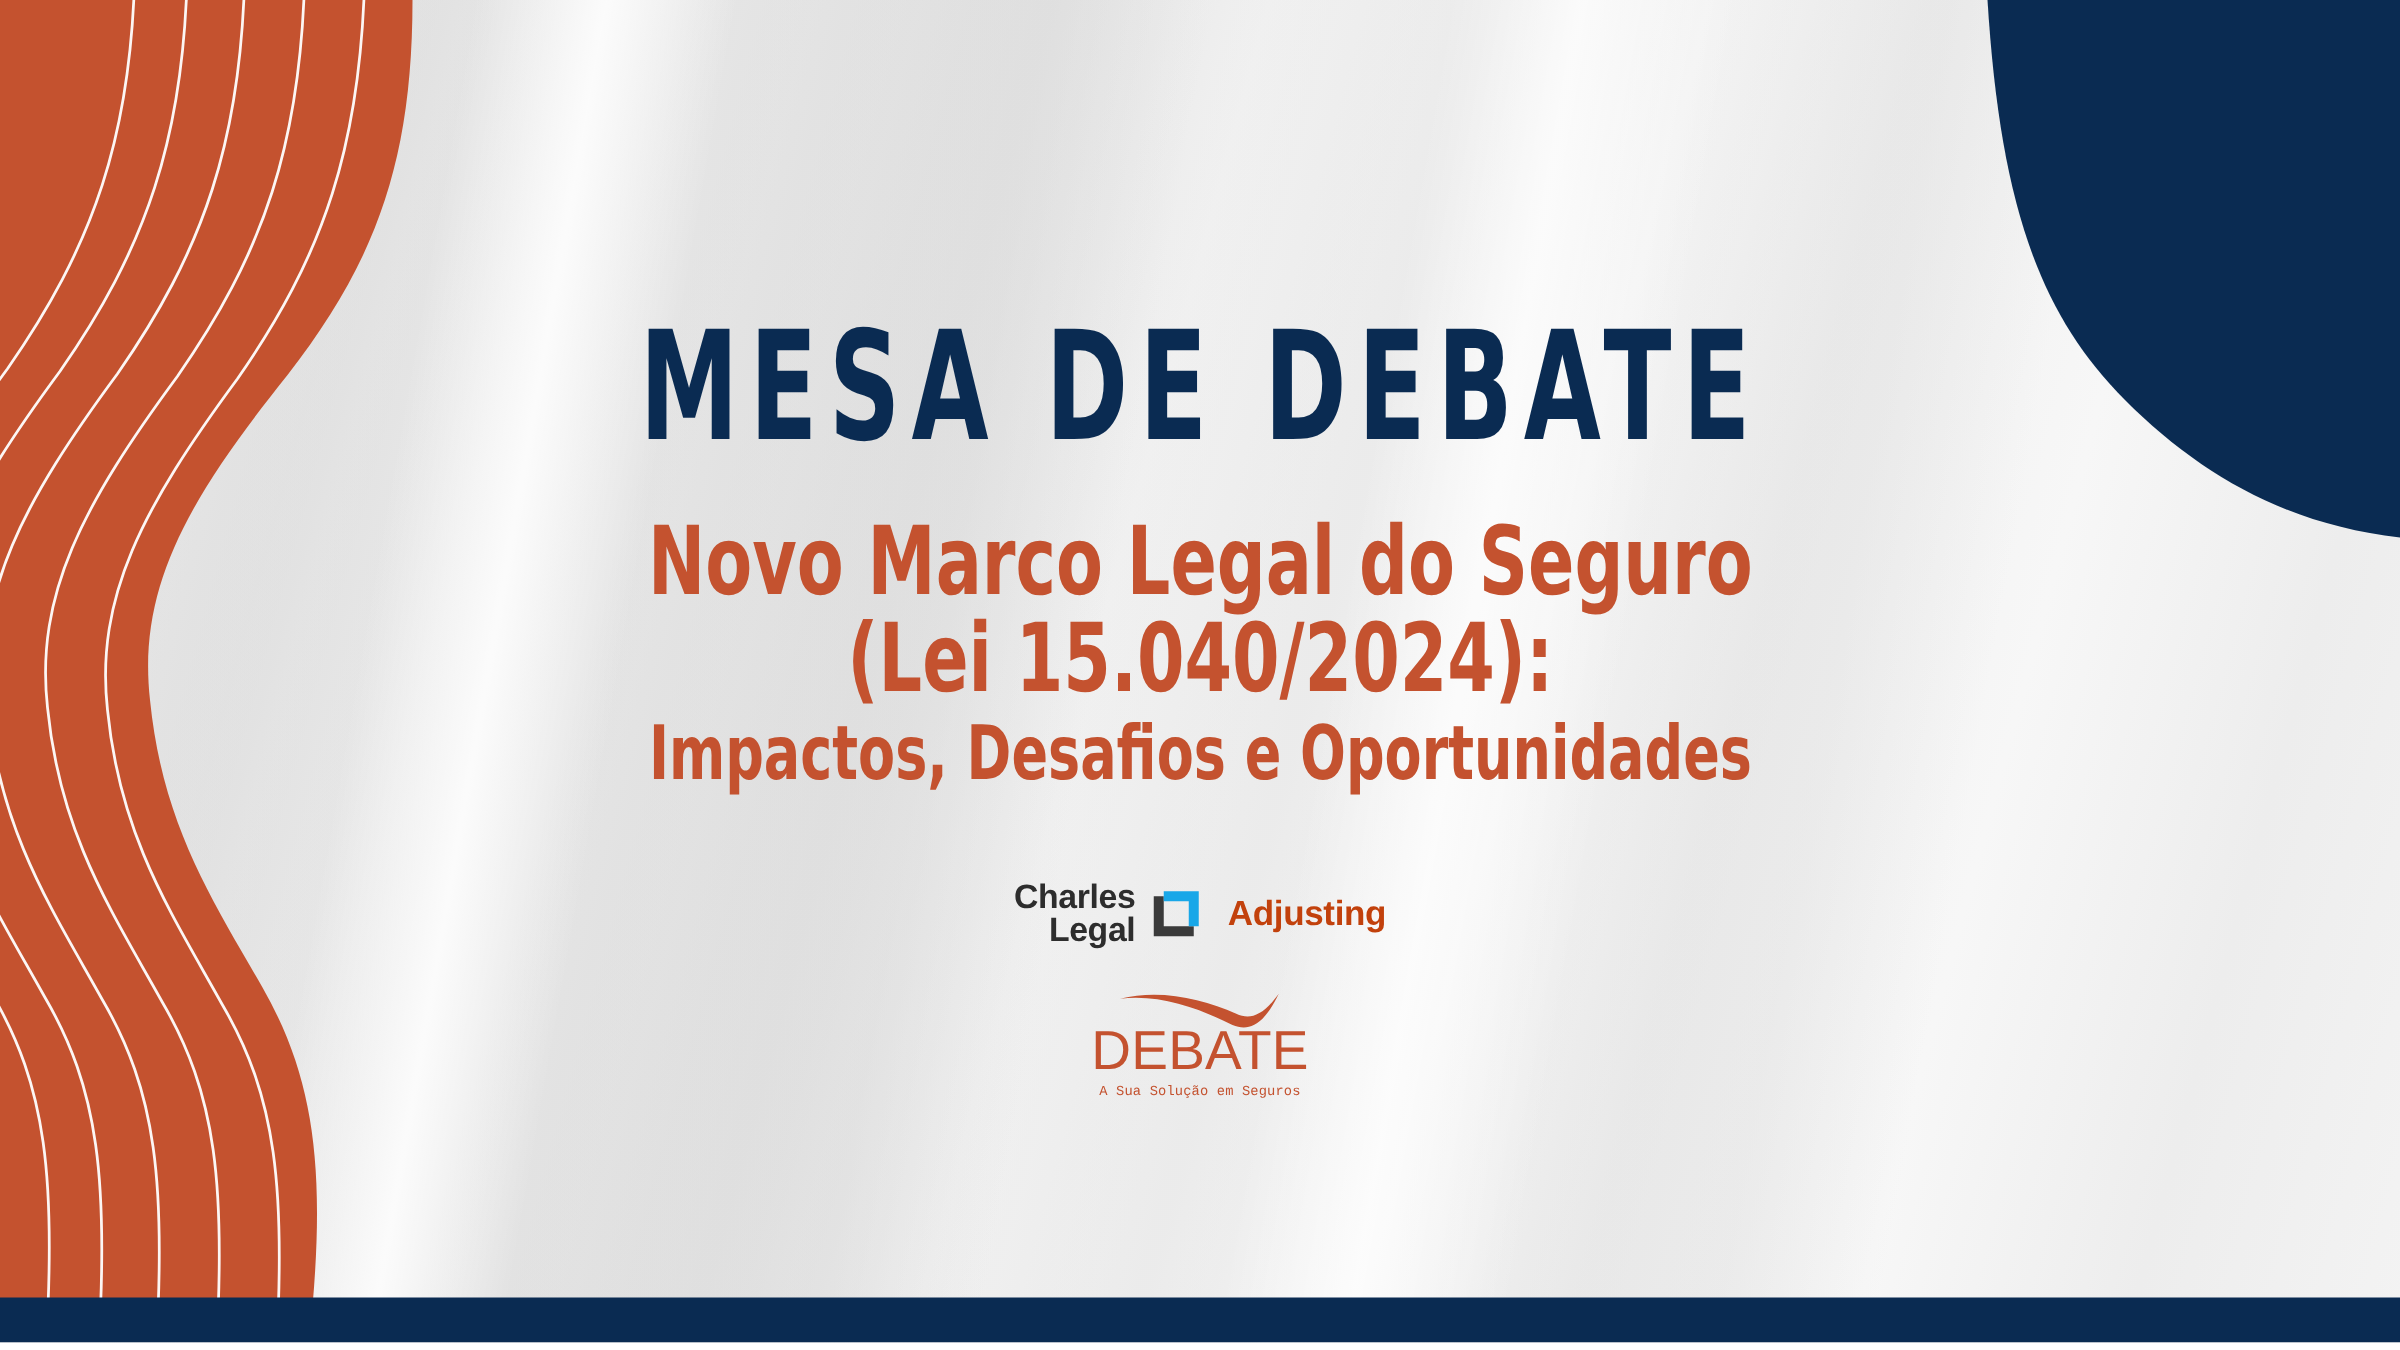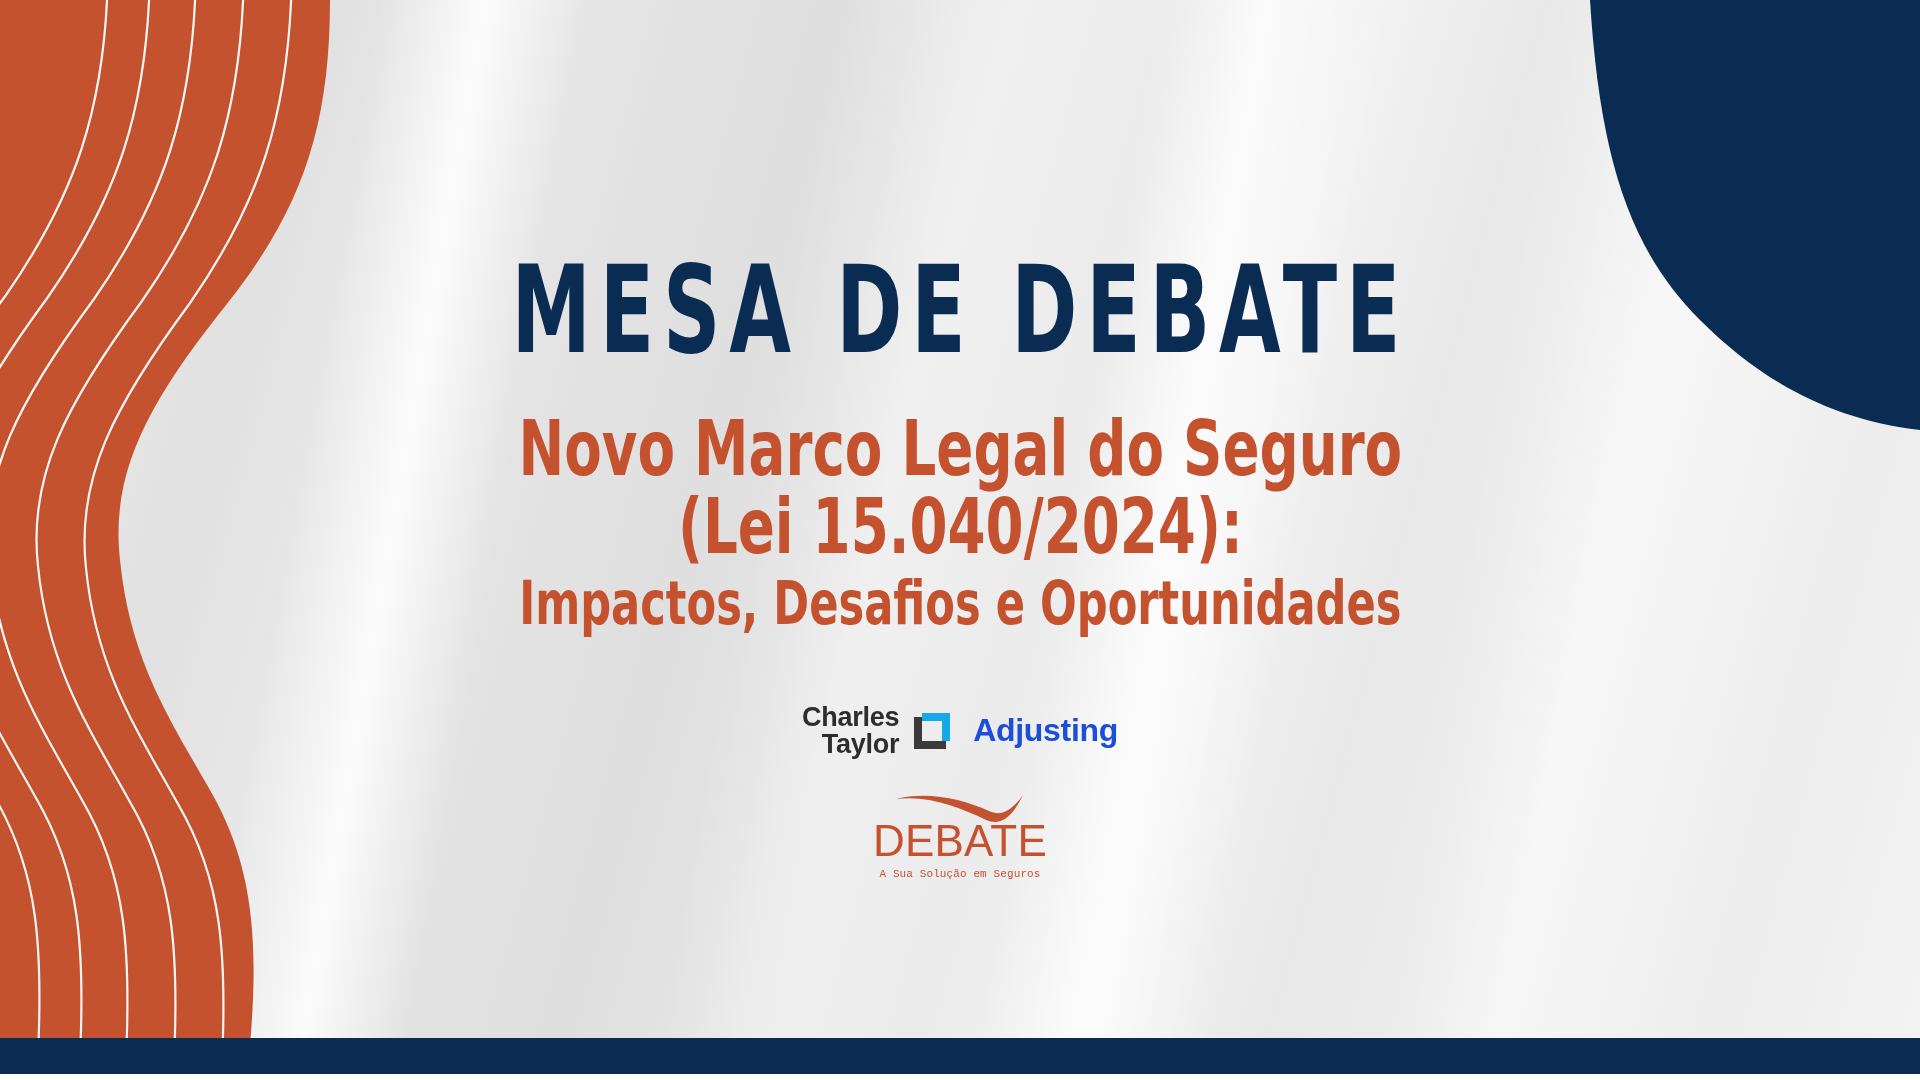--- a/index.html
+++ b/index.html
@@ -114,22 +114,22 @@
     font-weight: 700;
     font-size: 27px;
     line-height: 0.98;
     color: #2d2d2d;
     letter-spacing: -0.01em;
   }
   .ct-words .l2 { align-self: flex-end; }
   .ct-adjusting {
     font-family: "Liberation Sans", sans-serif;
     font-weight: 700;
-    font-size: 32px;
-    color: #1d4ed8;
+    font-size: 28px;
+    color: #c2410c;
     letter-spacing: -0.01em;
     margin-left: 8px;
   }
 
   
   .repgen-wrap {
     display: flex; flex-direction: column; align-items: center;
     position: relative;
   }
   .repgen-word {
@@ -220,21 +220,21 @@
       <div class="sub-line-1">Novo Marco Legal do Seguro</div>
       <div class="sub-line-2">(Lei 15.040/2024):</div>
       <div class="sub-line-3">Impactos, Desafios e Oportunidades</div>
     </div>
 
     <div class="logos">
 
       <div class="logo-block ct-wrap">
         <div class="ct-words">
           <span class="l1">Charles</span>
-          <span class="l2">Taylor</span>
+          <span class="l2">Legal</span>
         </div>
         <svg width="46" height="46" viewBox="0 0 46 46">
           <path d="M5,9 L5,41 L37,41 L37,33 L13,33 L13,9 Z" fill="#3a3a3a"></path>
           <path d="M13,5 L41,5 L41,33 L33,33 L33,13 L13,13 Z" fill="#18a7e8"></path>
         </svg>
         <span class="ct-adjusting">Adjusting</span>
       </div>
 
       <div class="logo-block repgen-wrap">
         <svg width="132" height="34" viewBox="0 0 132 34" style="margin-bottom:-6px;">

